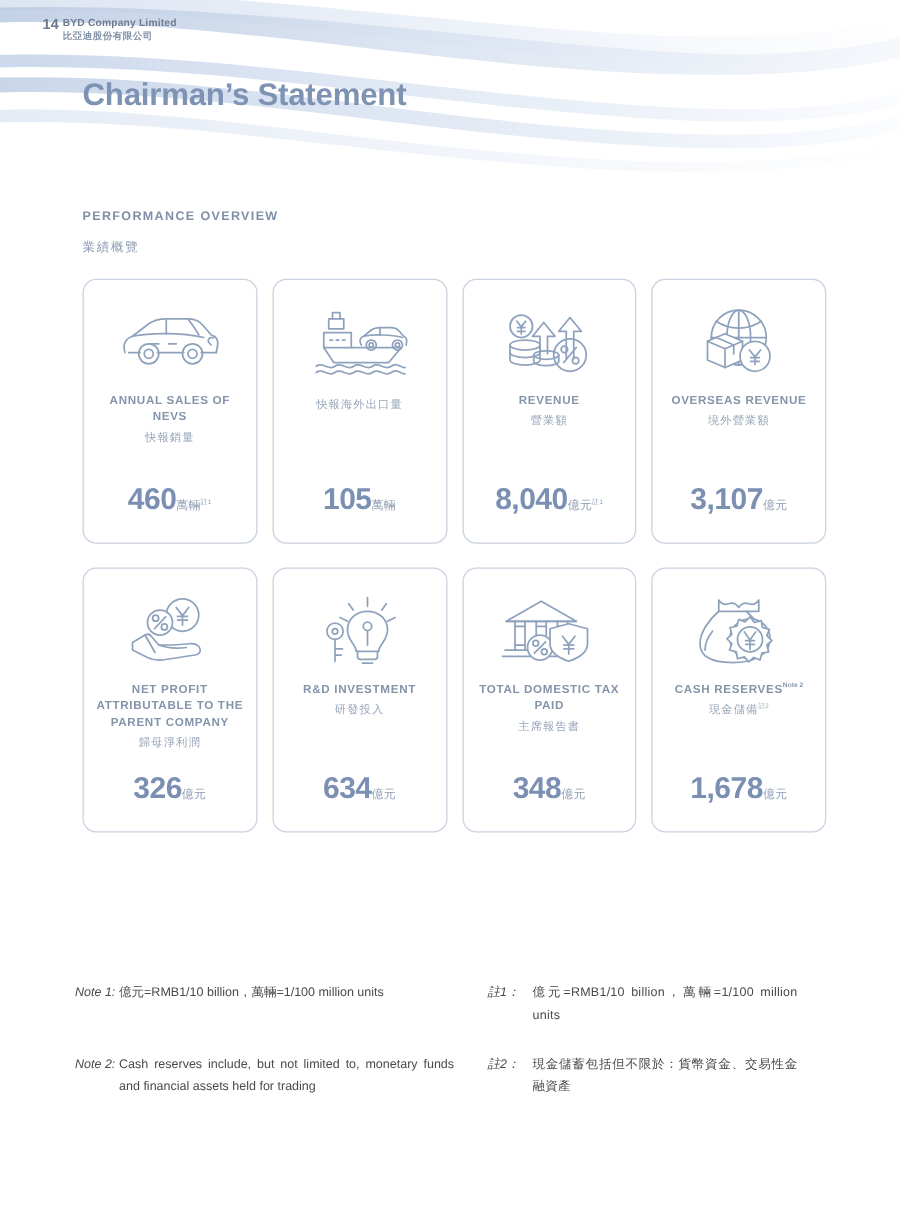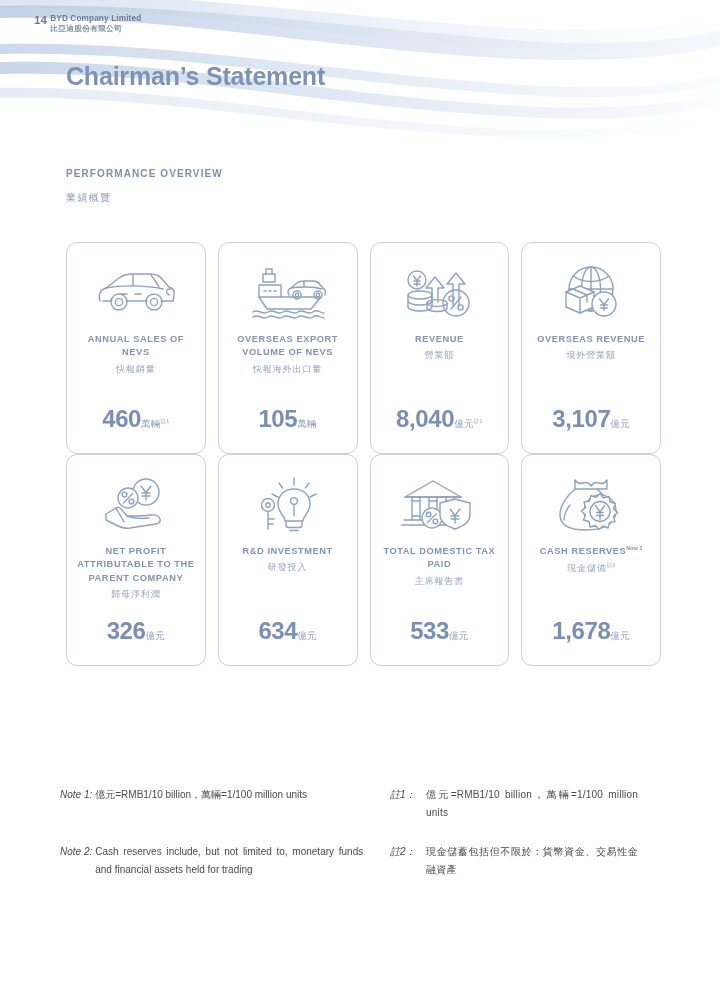--- a/index.html
+++ b/index.html
@@ -102,21 +102,21 @@
 
   
   .grid {
     position: absolute;
     left: 66px;
     width: 595px;
     display: grid;
     grid-template-columns: repeat(4, 1fr);
     column-gap: 12px;
   }
-  .grid.row1 { top: 242px; }
+  .grid.row1 { top: 223px; }
   .grid.row2 { top: 454px; }
 
   .card {
     height: 212px;
     border: 1px solid #c9d2de;
     border-radius: 11px;
     background: #ffffff;
     display: flex;
     flex-direction: column;
     align-items: center;
@@ -314,21 +314,20 @@
         <path d="M46 25 C54 23.5 68 23.5 77 26"></path>
         <path d="M59 18.5 L59 24"></path>
         <circle cx="52" cy="32" r="4"></circle>
           <circle cx="52" cy="32" r="1.7"></circle>
         <circle cx="73" cy="32" r="4"></circle>
           <circle cx="73" cy="32" r="1.7"></circle>
         <path d="M8 49 C13 45 18 53 23 49 C28 45 33 53 38 49 C43 45 48 53 53 49 C58 45 63 53 68 49 C73 45 76 51 79 50"></path>
         <path d="M8 54 C13 50 18 58 23 54 C28 50 33 58 38 54 C43 50 48 58 53 54 C58 50 63 58 68 54 C73 50 76 56 79 55"></path>
       </svg>
     </div>
-    <div class="card-label-en"><span>OVERSEAS EXPORT VOLUME OF NEVS</span></div>
     <div class="card-label-zh">快報海外出口量</div>
     <div class="card-value">
       <span class="value-num">105</span><span class="value-unit"><span>萬輛</span><sup></sup></span>
     </div>
   </div>
 
   <div class="card">
     <div class="card-icon">
       <svg width="80" height="62" viewBox="0 0 80 62" fill="none" stroke="#8fa2bd" stroke-width="1.4" stroke-linecap="round" stroke-linejoin="round">
         <circle cx="18" cy="18" r="9"></circle>
@@ -435,21 +434,21 @@
         <circle cx="29.6" cy="38.6" r="2.3"></circle>
           <circle cx="36.4" cy="45.4" r="2.3"></circle>
         <path d="M37.5 37.5 L28.5 46.5"></path>
         <path d="M56 23 L71 27 L71 39 C71 45 65 50 56 53 C47 50 41 45 41 39 L41 27 Z" fill="#ffffff"></path>
         <path d="M51 33 L56 39.5 L61 33 M52 40 H60 M52 43 H60 M56 39.5 V47"></path>
       </svg>
     </div>
     <div class="card-label-en"><span>TOTAL DOMESTIC TAX PAID</span></div>
     <div class="card-label-zh">主席報告書</div>
     <div class="card-value">
-      <span class="value-num">533</span><span class="value-unit"><span>億元</span><sup></sup></span>
+      <span class="value-num">348</span><span class="value-unit"><span>億元</span><sup></sup></span>
     </div>
   </div>
 
   <div class="card">
     <div class="card-icon">
       <svg width="76" height="60" viewBox="0 0 76 60" fill="none" stroke="#8fa2bd" stroke-width="1.4" stroke-linecap="round" stroke-linejoin="round">
         <path d="M22 5 C24 8 27 9 30 8 C33 7 36 8 38 11 C40 8 43 7 46 8 C49 9 52 8 54 5 L54 14 L22 14 Z"></path>
         <path d="M22 14 C14 21 7 31 7 40 C7 50 16 55 33 55 C50 55 59 50 59 40 C59 31 52 21 44 14"></path>
         <path d="M17 30 C13 35 11 40 11 45"></path>
         <circle cx="47" cy="36" r="16" fill="#ffffff"></circle>

